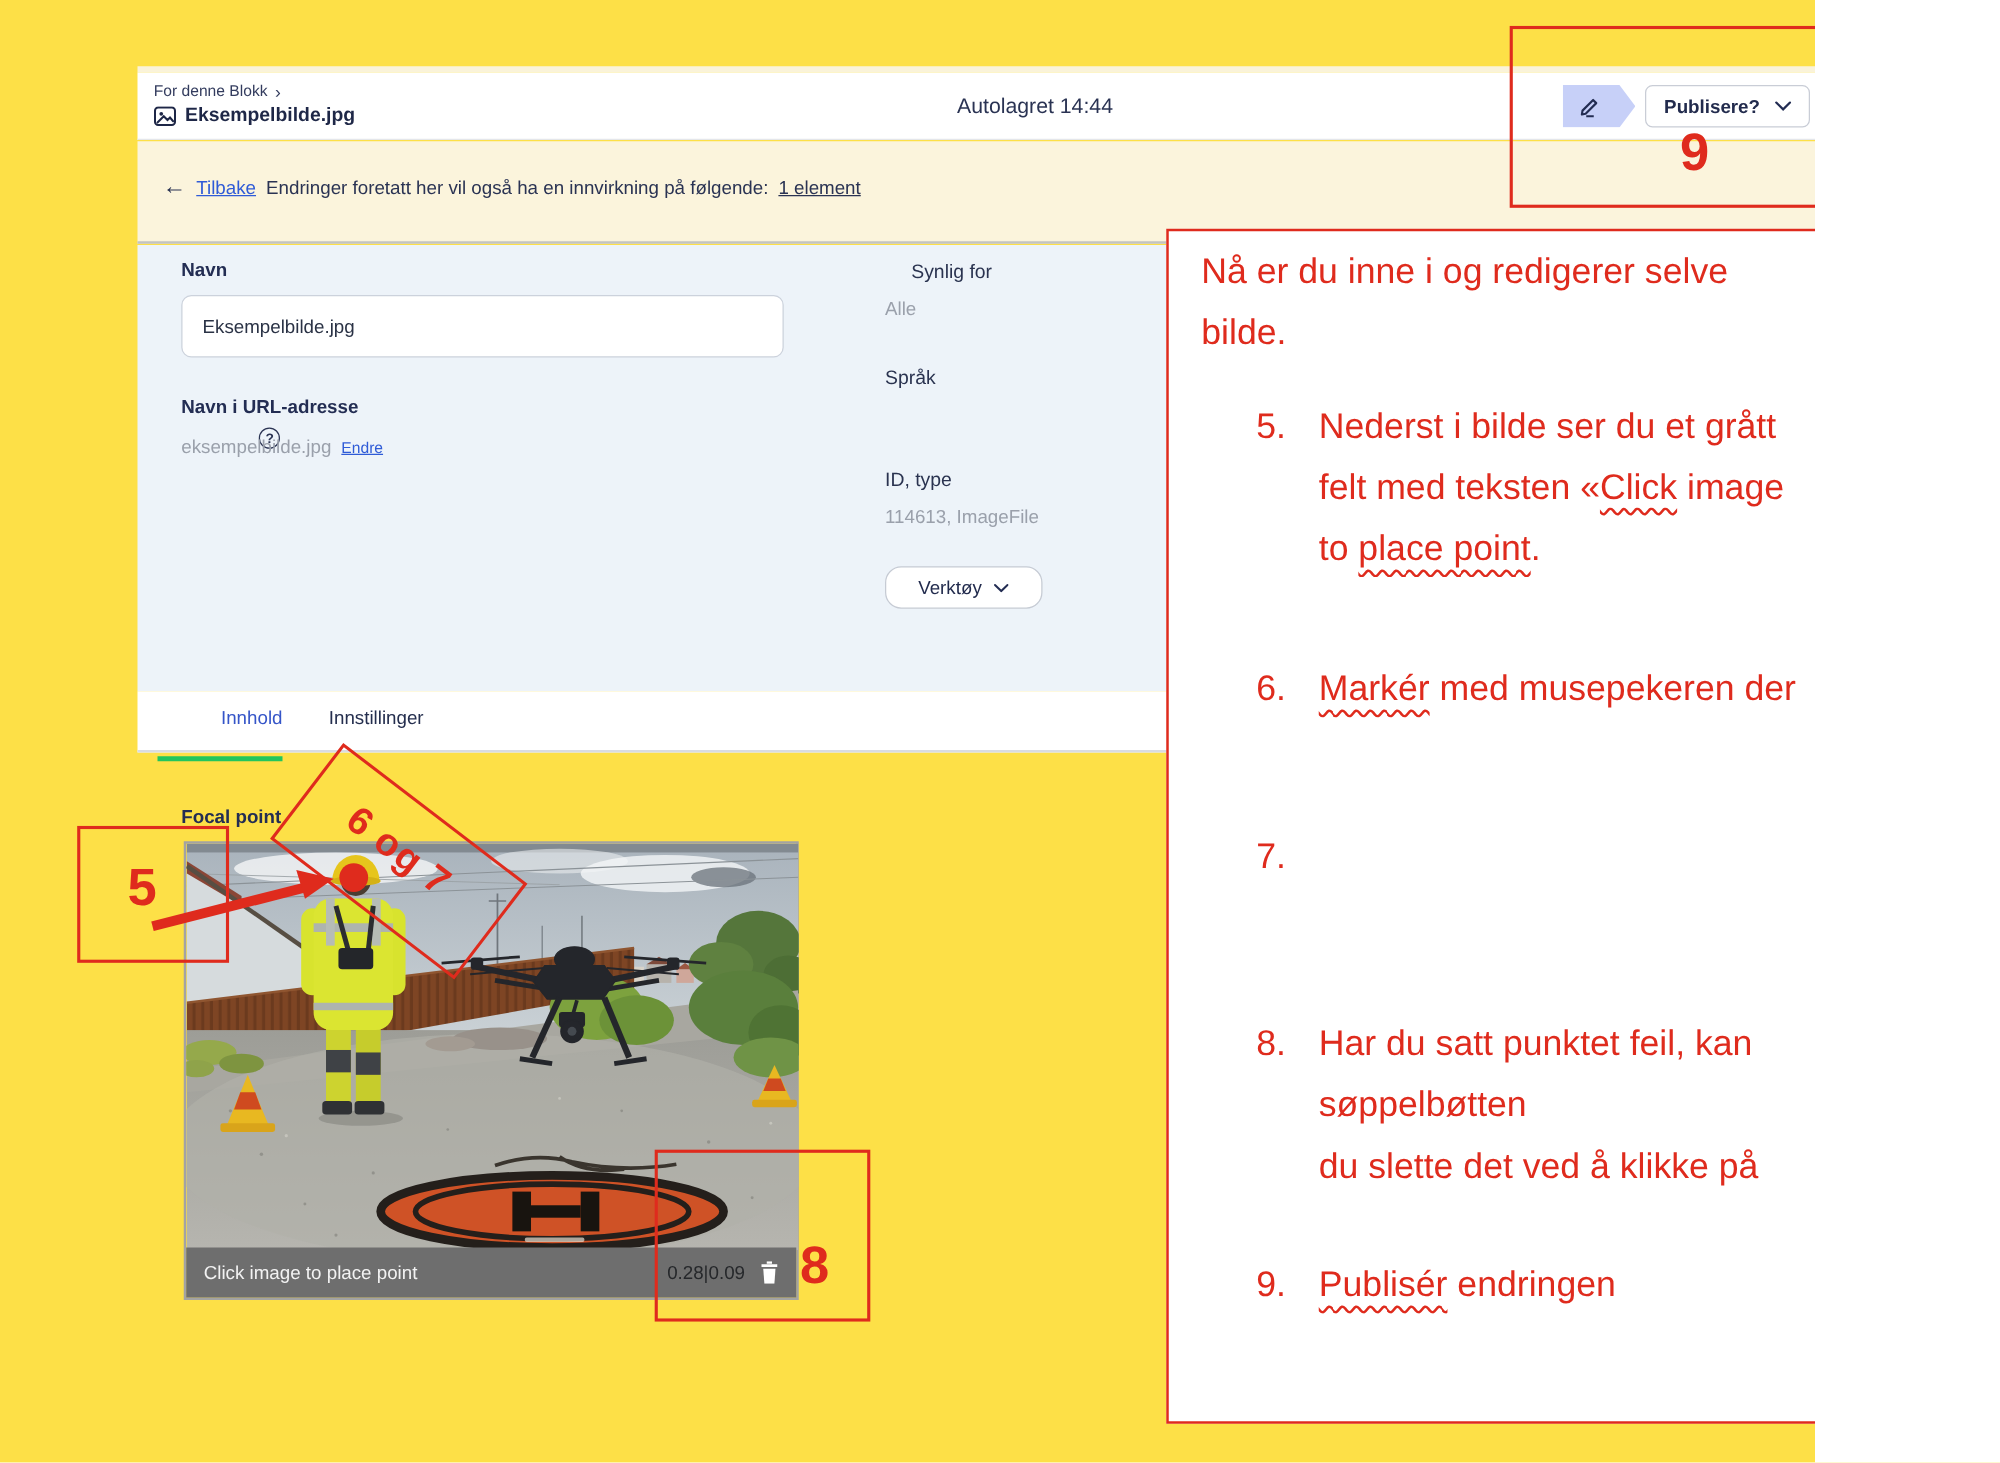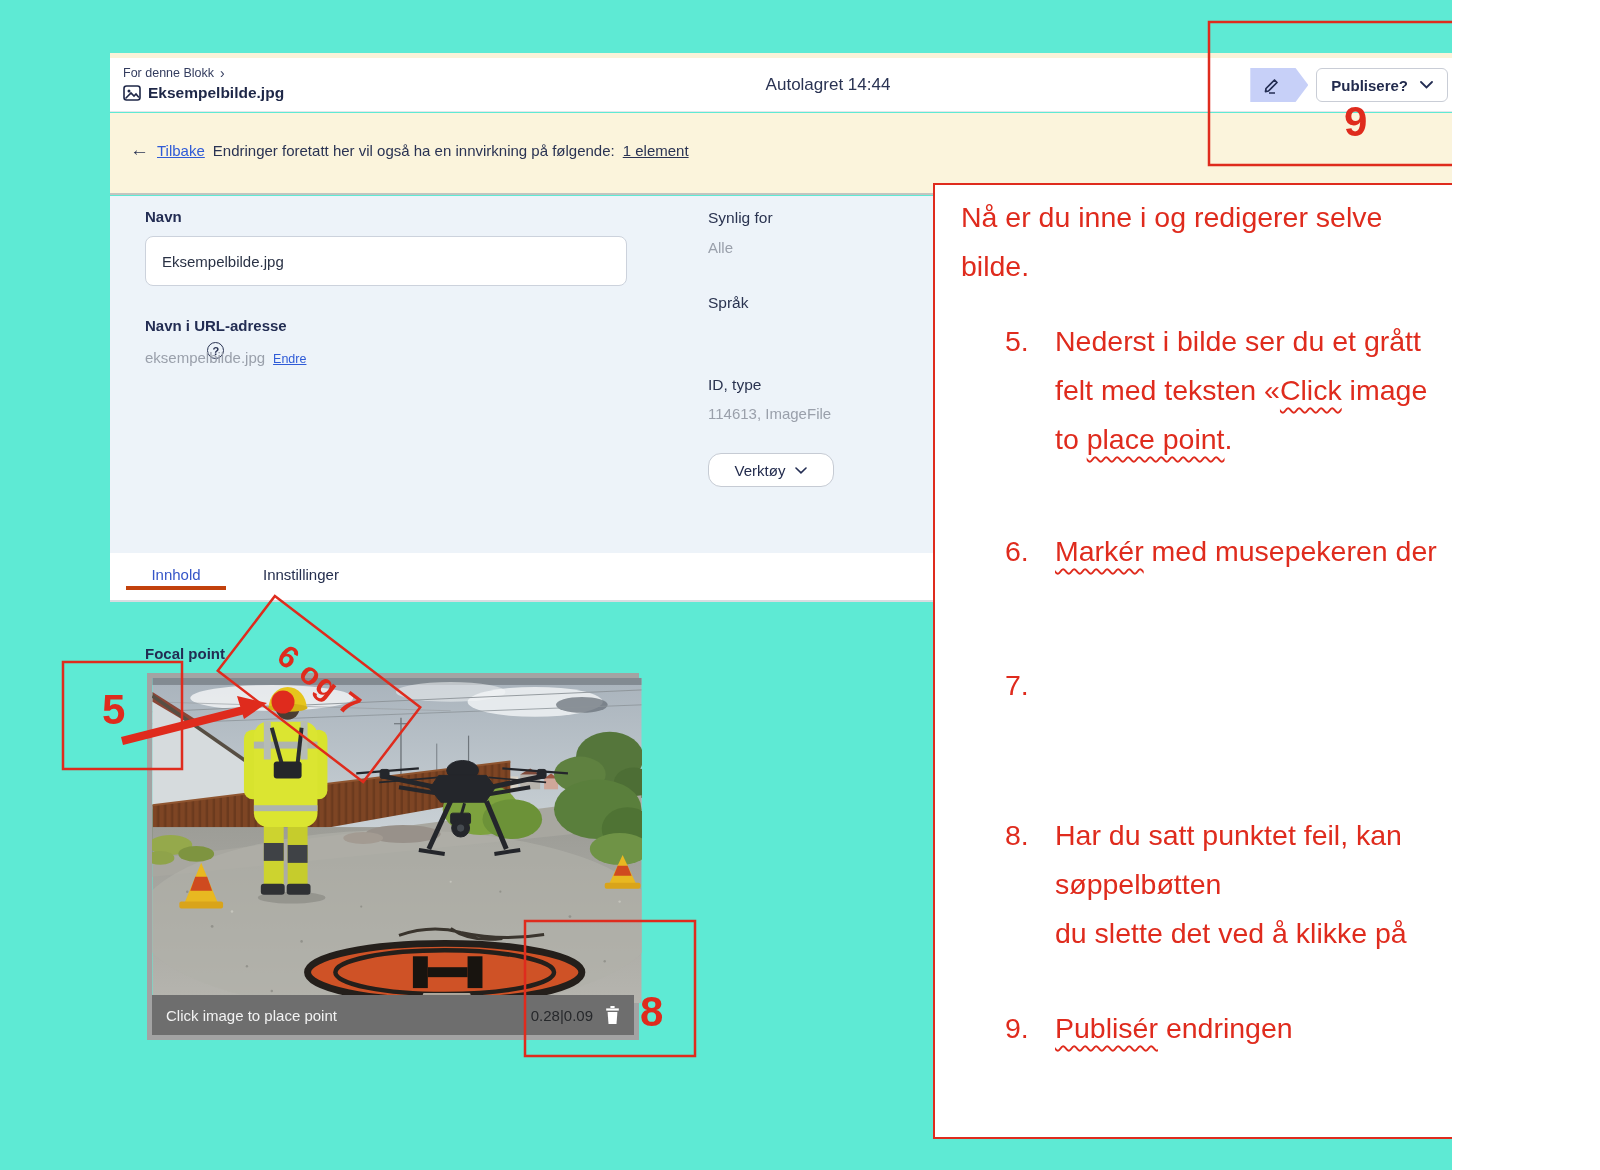--- a/index.html
+++ b/index.html
@@ -1,18 +1,18 @@
 <!DOCTYPE html>
 <html><head>
 <meta charset="utf-8">
 <style>
   * { margin:0; padding:0; box-sizing:border-box; }
   html,body { background:#ffffff; }
   body { font-family:"Liberation Sans", sans-serif; }
-  #stage { position:relative; width:1452px; height:1170px; background:#5eead4; overflow:hidden; }
+  #stage { position:relative; width:1452px; height:1170px; background:#fde047; overflow:hidden; }
 
   
   .top-strip { position:absolute; left:110px; top:53px; width:1436px; height:5px; background:#faf3d9; }
   .header { position:absolute; left:110px; top:58px; width:1436px; height:54px; background:#fff; border-bottom:1px solid #e4e6ea; }
   .crumbs { position:absolute; left:13px; top:7px; }
   .crumb-top { font-size:12.5px; color:#333c5e; display:flex; align-items:center; gap:6px; }
   .crumb-chev { font-size:14px; color:#333c5e; }
   .crumb-title { margin-top:3px; display:flex; align-items:center; gap:7px; font-size:15.5px; font-weight:bold; color:#1e2747; }
   .autosave { position:absolute; left:50%; top:17px; transform:translateX(-50%); font-size:17px; color:#2a3353; }
   .hdr-controls { position:absolute; right:8px; top:4px; height:46px; display:flex; align-items:center; gap:8px; }
@@ -41,27 +41,27 @@
   .url-label { position:absolute; left:35px; top:121px; }
   .url-row { position:absolute; left:35px; top:153px; font-size:15px; color:#9aa0ab; display:flex; align-items:baseline; gap:8px; }
   .url-row a { font-size:12.5px; color:#2f5bd7; text-decoration:underline; cursor:pointer; }
   .meta-label { position:absolute; font-size:15.5px; color:#2a3350; white-space:nowrap; }
   .meta-value { position:absolute; font-size:15px; color:#9aa0ab; white-space:nowrap; }
   .tools-btn { position:absolute; left:598px; top:257px; width:126px; height:34px; background:#fff; border:1px solid #c6cbd4; border-radius:13px; display:flex; align-items:center; justify-content:center; gap:10px; font-size:15px; color:#222b4d; cursor:pointer; }
 
   
   .tabbar { position:absolute; left:110px; top:553px; width:1436px; height:49px; background:#fff; border-bottom:2px solid #d9dce1; }
   .tab { position:absolute; top:13px; font-size:15px; cursor:pointer; }
-  .tab.active { left:16px; width:100px; text-align:center; color:#3555c8; padding-bottom:3px; border-bottom:4px solid #c2410c; }
+  .tab.active { left:16px; width:100px; text-align:right; color:#3555c8; padding-bottom:22px; border-bottom:4px solid #22c55e; }
   .tab.idle { left:153px; color:#242e4e; }
 
   .focal-label { position:absolute; left:145px; top:645px; font-size:15px; font-weight:bold; color:#232d53; }
 
   
-  .photo { position:absolute; left:147px; top:673px; width:492px; height:367px; border:5px solid #a3a3a3; cursor:crosshair; }
+  .photo { position:absolute; left:147px; top:673px; width:492px; height:367px; border:2px solid #a3a3a3; cursor:crosshair; }
   .photo svg.scene { display:block; }
   .photo-bar { position:absolute; left:0; bottom:0; width:100%; height:40px; background:#6e6e6e; display:flex; align-items:center; padding:0 14px; }
   .photo-bar .hint { color:#f2f2f2; font-size:15px; flex:1; }
   .photo-bar .coords { color:#26282b; font-size:15px; margin-right:12px; }
   .trash { cursor:pointer; display:flex; }
 
   
   .overlay { position:absolute; left:0; top:0; width:1600px; height:1170px; pointer-events:none; }
   .anno-label { position:absolute; color:#df2b1d; font-weight:bold; font-size:42px; }
   .anno-rot-label { position:absolute; left:249px; top:663px; width:140px; text-align:center; color:#df2b1d; font-weight:bold; font-size:31px; transform:rotate(37.4deg); letter-spacing:1px; }
@@ -166,21 +166,21 @@
     <input class="name-input" type="text" value="Eksempelbilde.jpg" style="">
     <div class="fld-label url-label">
       <span>Navn i URL-adresse</span>
       <span class="help">?</span>
     </div>
     <div class="url-row">
       <span>eksempelbilde.jpg</span>
       <a>Endre</a>
     </div>
 
-    <div class="meta-label" style="left:598px; top:13px;">Synlig for</div>
+    <div class="meta-label" style="left:619px; top:13px;">Synlig for</div>
     <div class="meta-value" style="left:598px; top:43px;">Alle</div>
     <div class="meta-label" style="left:598px; top:98px;">Språk</div>
     <div class="meta-label" style="left:598px; top:180px;">ID, type</div>
     <div class="meta-value" style="left:598px; top:209px;">114613, ImageFile</div>
     <div class="tools-btn">
       <span>Verktøy</span>
       <span style="display:flex;">
         <svg width="12" height="7" viewBox="0 0 12 7">
             <path d="M1 1 L6 5.8 L11 1" fill="none" stroke="#232d53" stroke-width="1.6" stroke-linecap="round"></path>
           </svg>

